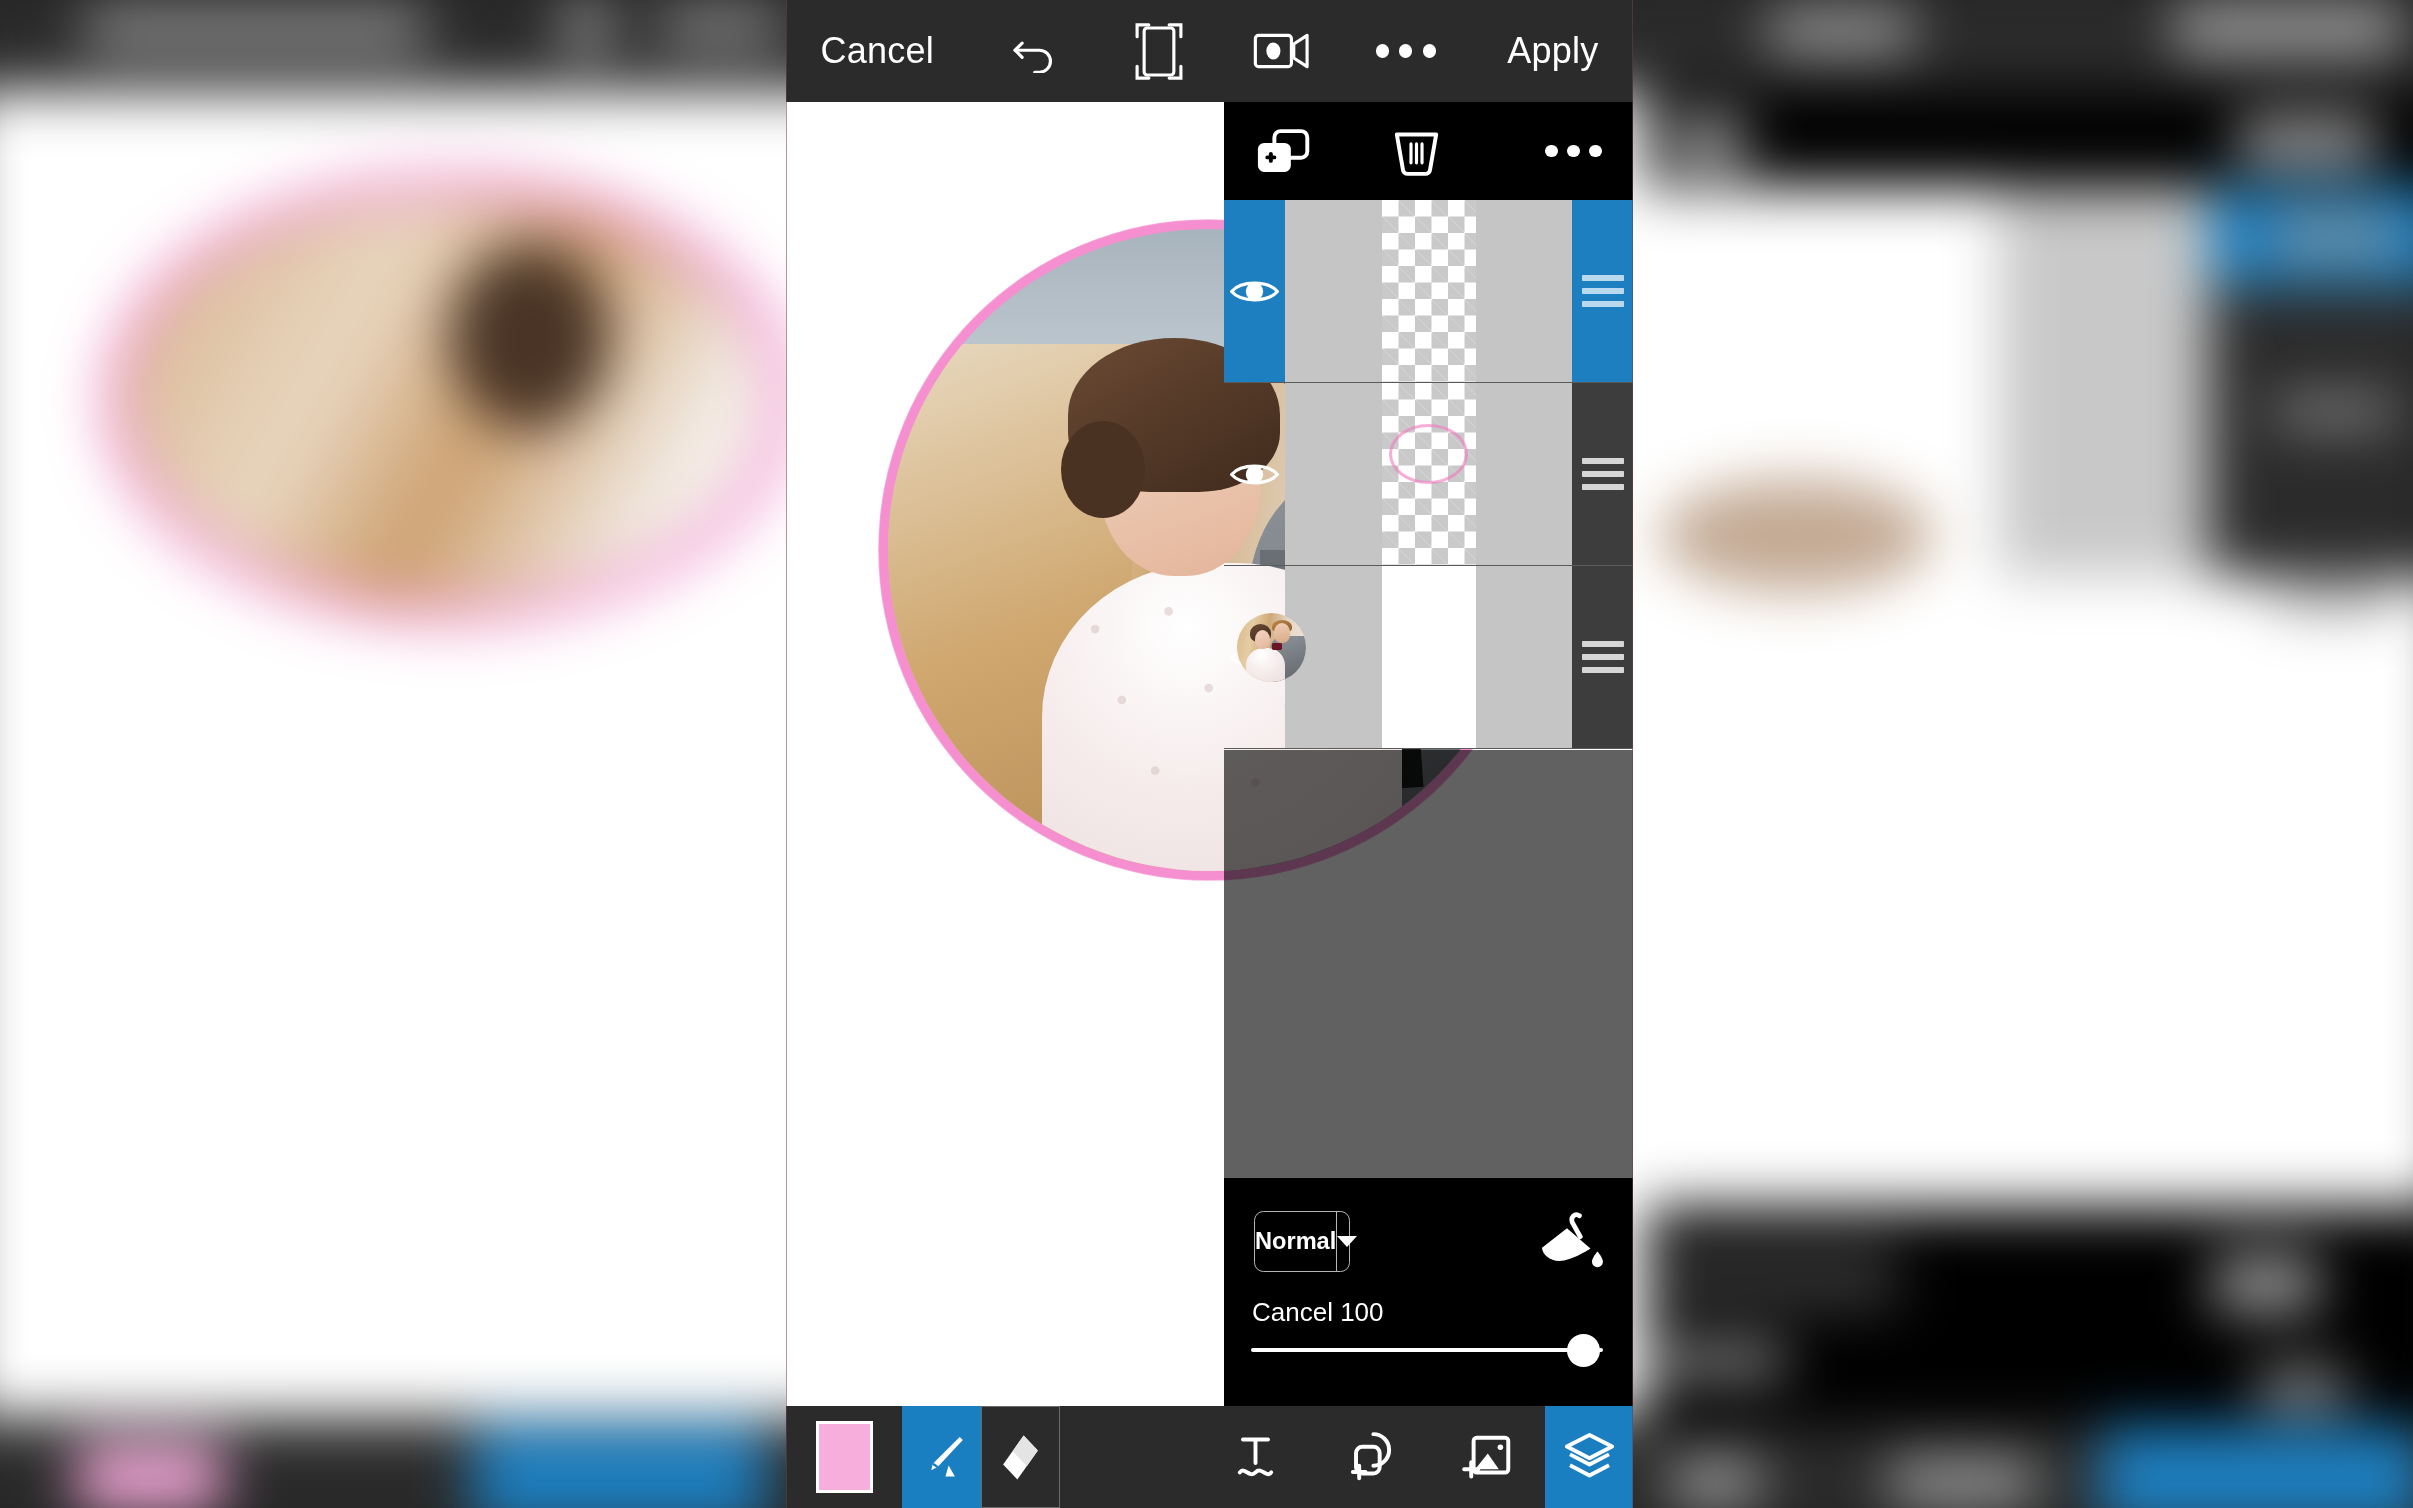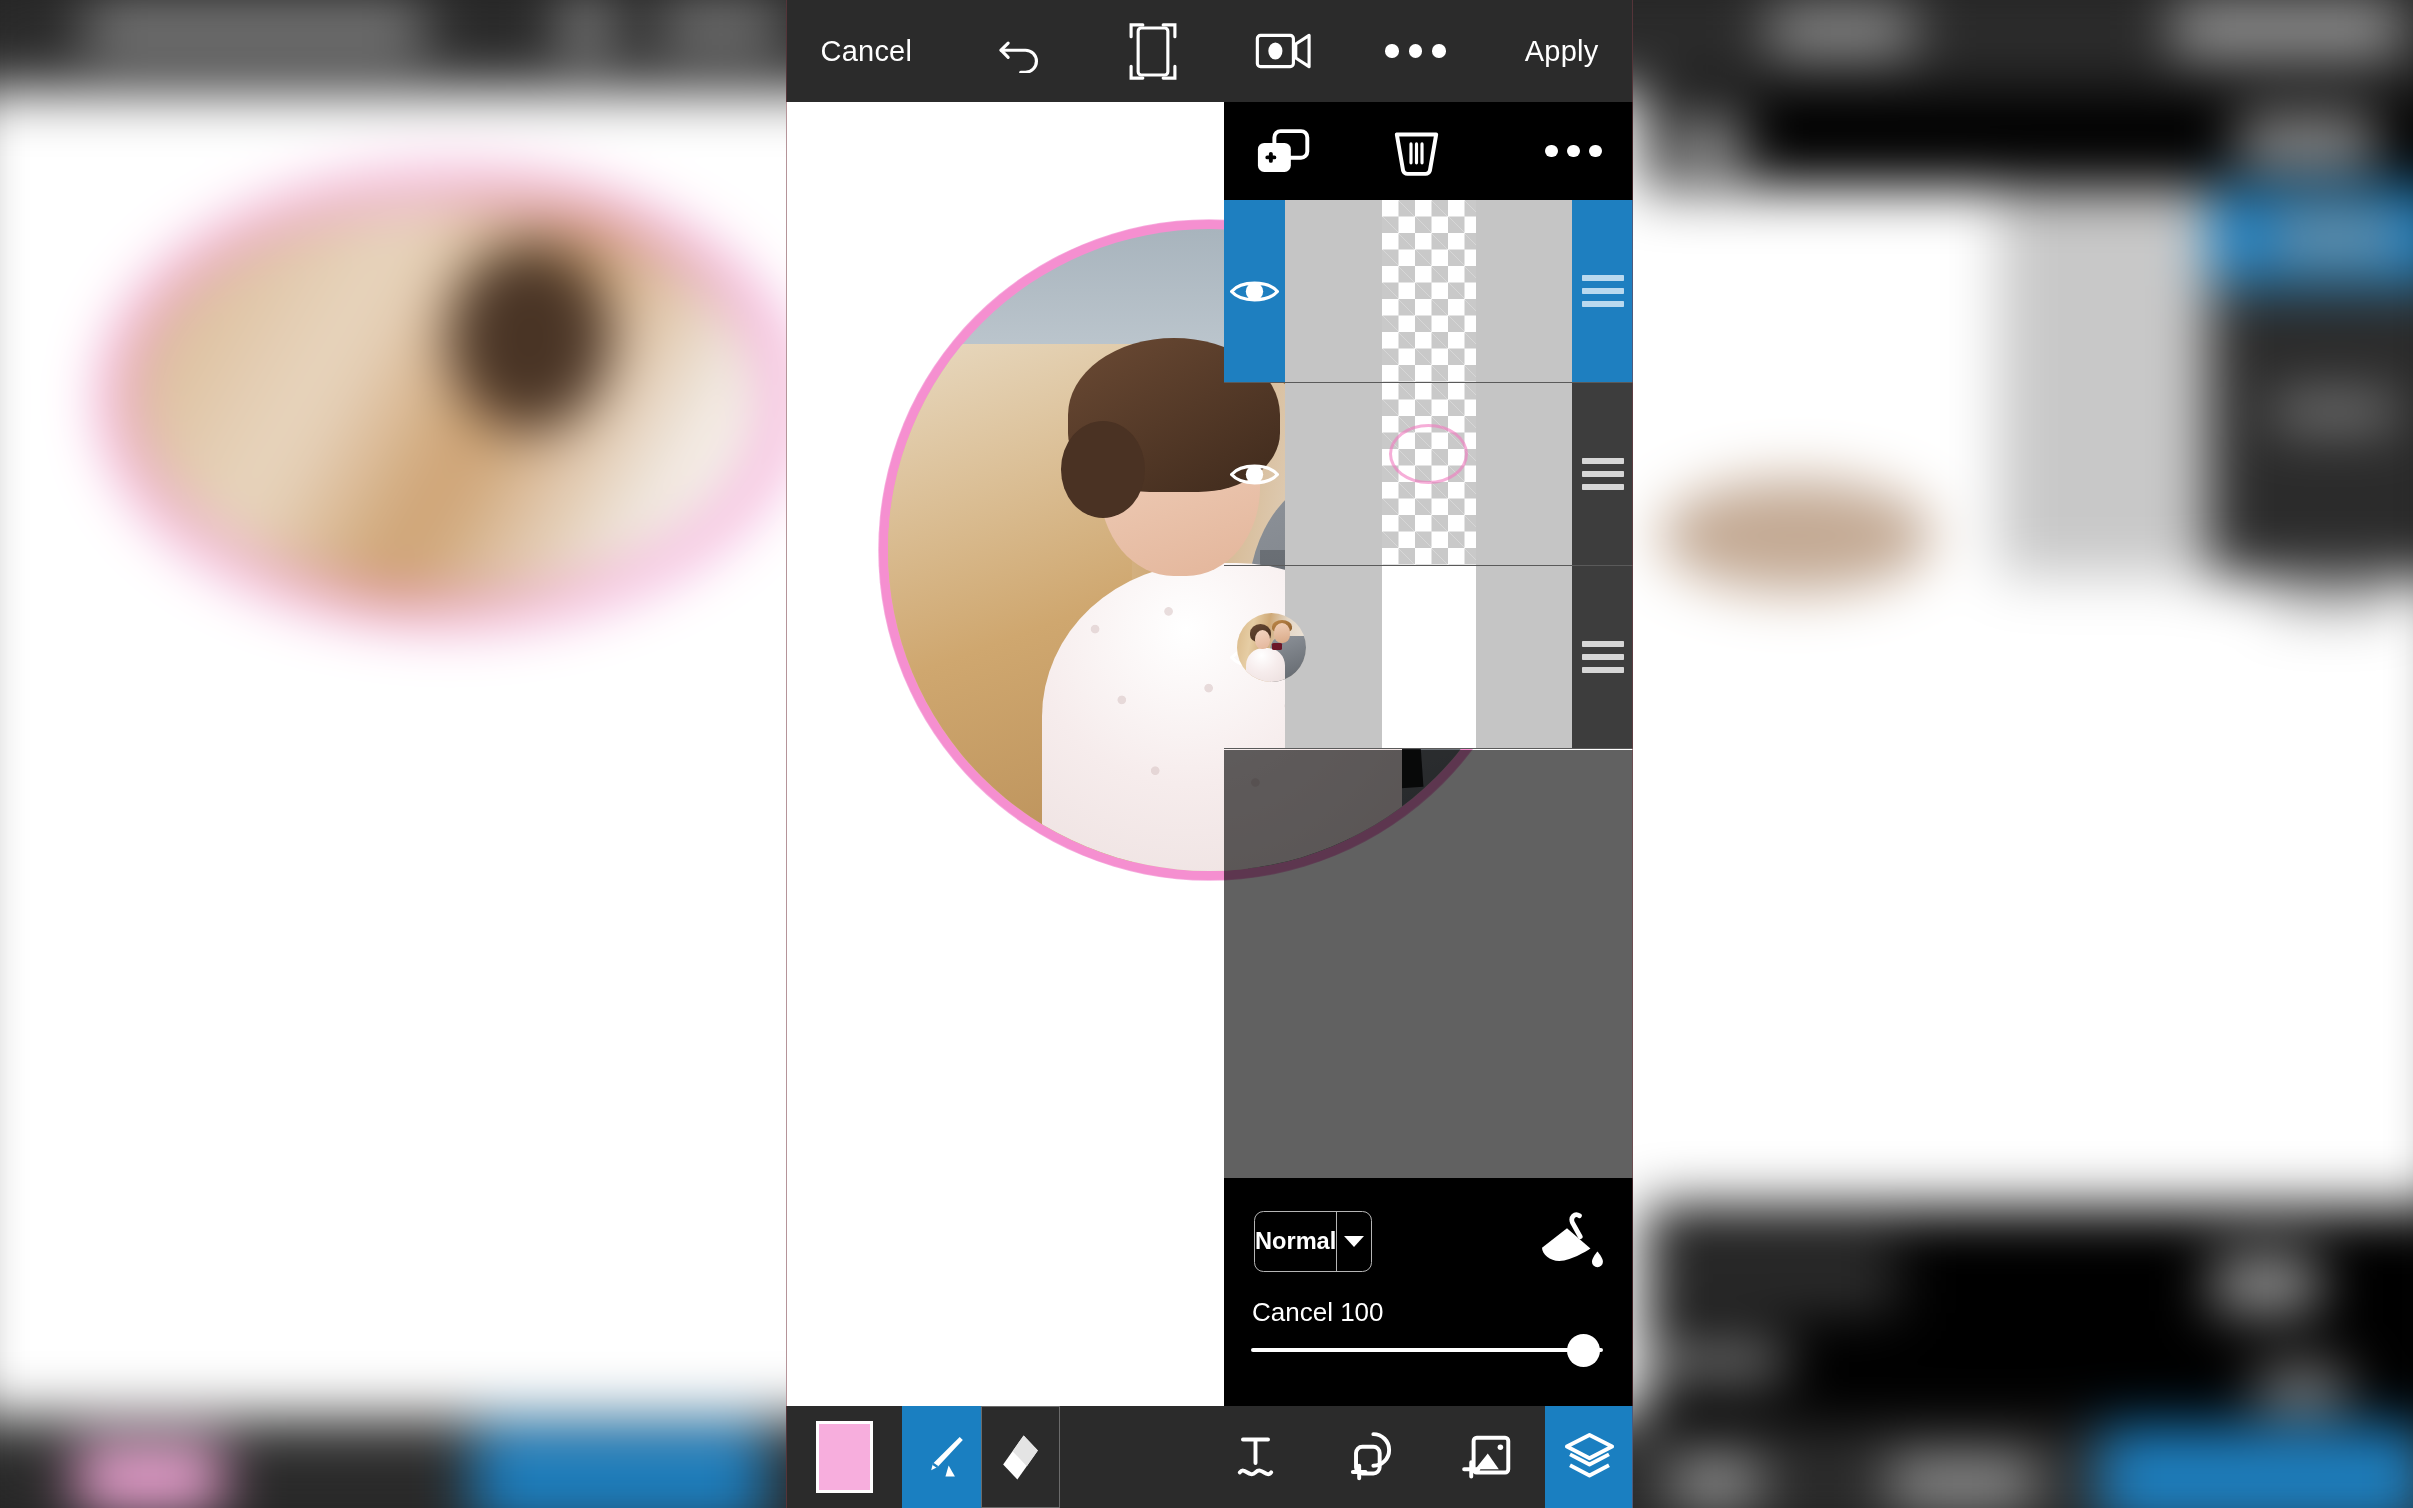--- a/index.html
+++ b/index.html
@@ -37,21 +37,21 @@
     overflow: hidden;
   }
 
   
   #topbar {
     position: absolute; left:0; top:0; width:847px; height:102px;
     background:#2b2b2b;
     display:flex; align-items:center; justify-content:space-between;
     padding: 0 23.6px;
   }
-  .topbar-text { color:#fff; font-size:29px; letter-spacing:0.2px; }
+  .topbar-text { color:#fff; font-size:36px; letter-spacing:0.2px; }
   .tb-icon { width:66px; height:66px; display:flex; align-items:center; justify-content:center; }
   .tb-dots { display:flex; gap:10.2px; align-items:center; }
   .tb-dots i { width:13.4px; height:13.4px; border-radius:50%; background:#fff; display:block; }
 
   
   #canvas {
     position:absolute; left:0; top:102px; width:847px; height:1304px;
     background:#ffffff; overflow:hidden;
   }
   #oval-wrap {
@@ -187,21 +187,21 @@
     background:rgba(0,0,0,0.62);
   }
 
   
   #blend-panel {
     position:absolute; left:0; top:1178px; width:409px; height:228px;
     background:#000000;
   }
   #blend-select {
     position:absolute; left:30px; top:33px;
-    width:118px; height:61px;
+    width:96px; height:61px;
     border:1.6px solid #b5b5b5; border-radius:9.4px;
     display:flex; align-items:stretch;
   }
   #blend-name {
     flex:1; display:flex; align-items:center; justify-content:center;
     color:#ffffff; font-size:23.6px; font-weight:bold;
   }
   #blend-caret {
     width:38px; border-left:1.6px solid #b5b5b5;
     display:flex; align-items:center; justify-content:center;

